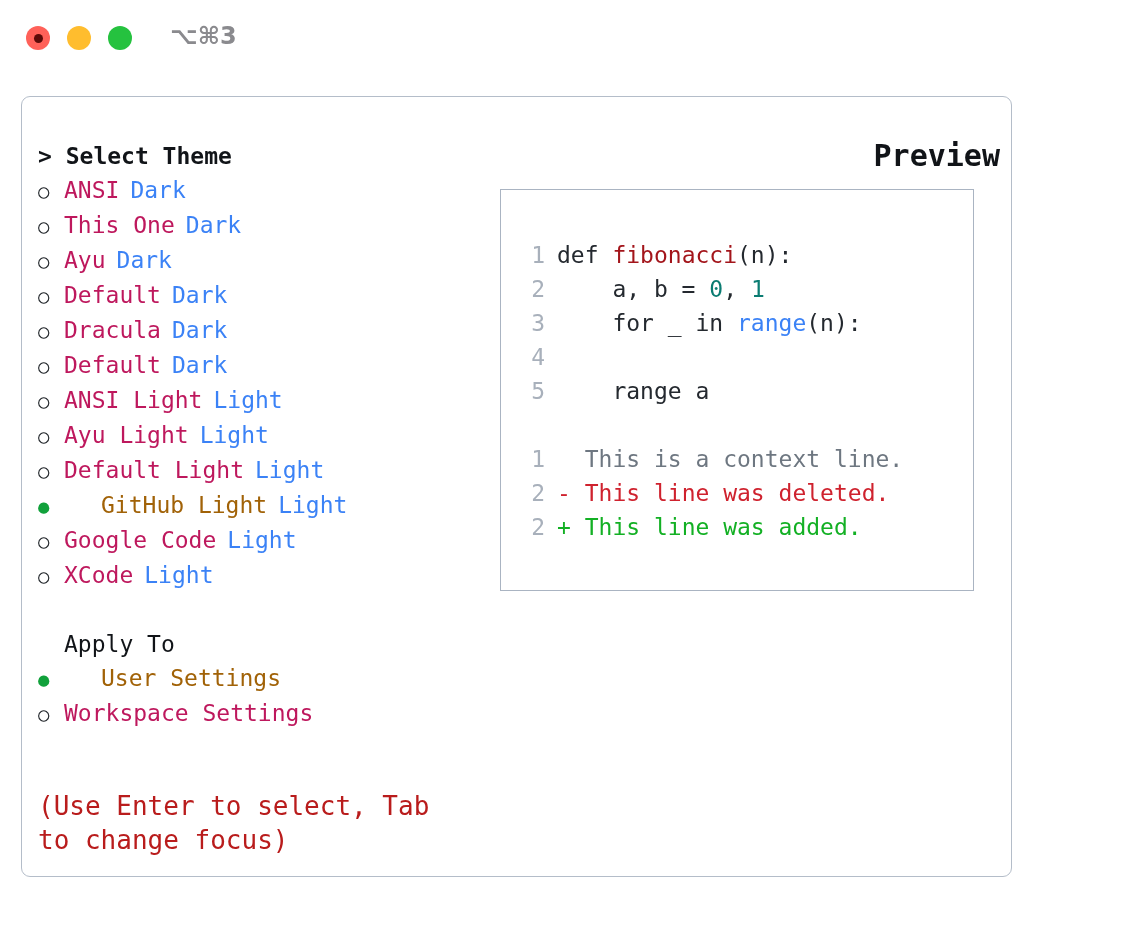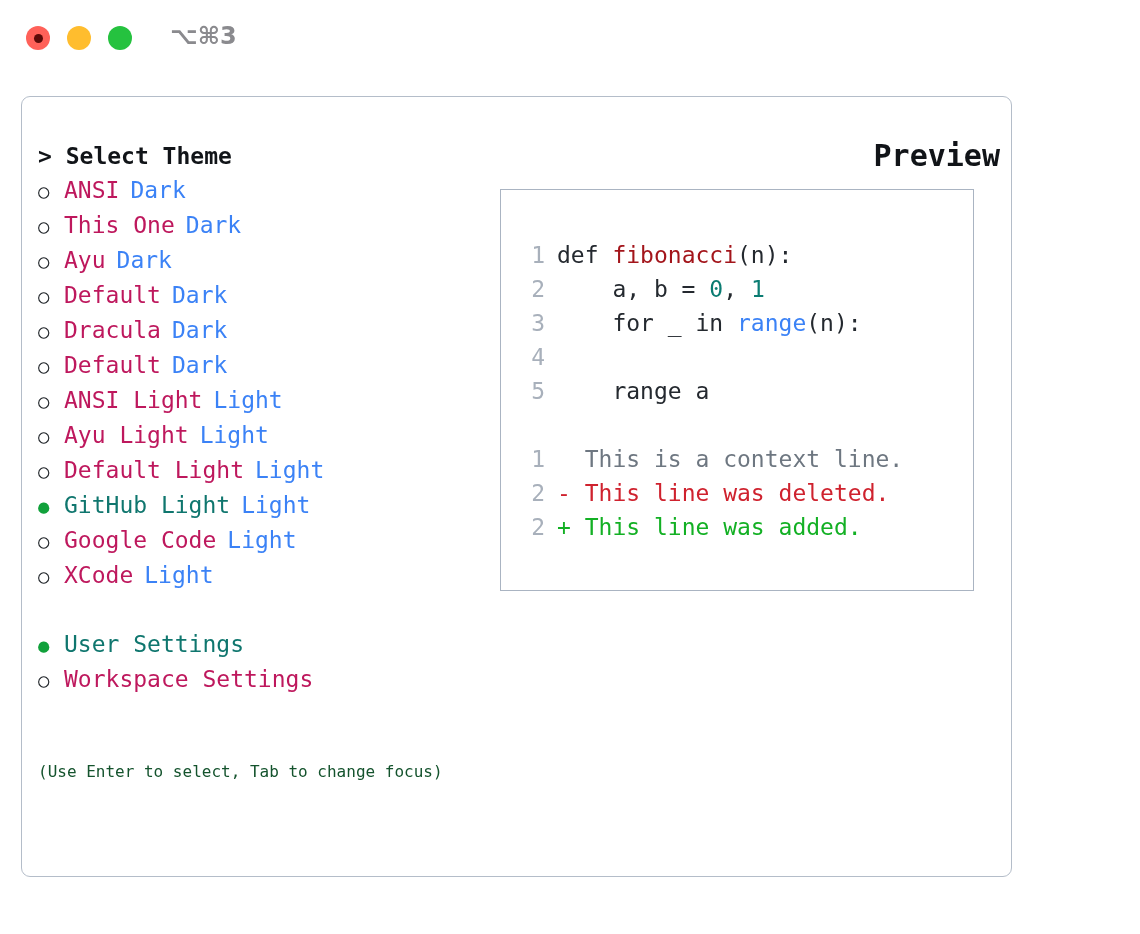--- a/index.html
+++ b/index.html
@@ -109,41 +109,41 @@
     white-space: pre;
   }
   .opt-marker {
     display: inline-block;
     width: 26px;
     flex: 0 0 26px;
     font-size: 19px;
     color: #22262b;
   }
   .opt-row.selected .opt-marker { color: #11a13b; }
-  .opt-row.selected .opt-label { color: #0f766e; }
+  .opt-row.selected .opt-label { color: #a16207; margin-left: 37px; }
   .opt-label { color: #be185d; }
   .opt-variant {
     color: #3b82f6;
     margin-left: 11px;
   }
 
   #apply-block { margin-top: 34px; }
   .apply-heading {
     font-size: 23px;
     line-height: 34px;
     color: #111418;
     padding-left: 26px;
     white-space: pre;
   }
 
   #hint {
     margin-top: 58px;
-    font-size: 16px;
-    line-height: 34px;
-    color: #14532d;
+    font-size: 26px;
+    line-height: 34px;
+    color: #b91c1c;
     width: 420px;
     white-space: normal;
   }
 
   
   #preview-column {
     position: absolute;
     left: 478px;
     top: 42px;
     width: 500px;
@@ -220,20 +220,21 @@
           <div class="opt-row"><span class="opt-marker">○</span><span class="opt-label">Default</span><span class="opt-variant">Dark</span></div>
           <div class="opt-row"><span class="opt-marker">○</span><span class="opt-label">ANSI Light</span><span class="opt-variant">Light</span></div>
           <div class="opt-row"><span class="opt-marker">○</span><span class="opt-label">Ayu Light</span><span class="opt-variant">Light</span></div>
           <div class="opt-row"><span class="opt-marker">○</span><span class="opt-label">Default Light</span><span class="opt-variant">Light</span></div>
           <div class="opt-row selected"><span class="opt-marker">●</span><span class="opt-label">GitHub Light</span><span class="opt-variant">Light</span></div>
           <div class="opt-row"><span class="opt-marker">○</span><span class="opt-label">Google Code</span><span class="opt-variant">Light</span></div>
           <div class="opt-row"><span class="opt-marker">○</span><span class="opt-label">XCode</span><span class="opt-variant">Light</span></div>
         </div>
 
       <div id="apply-block">
+        <div class="apply-heading">Apply To</div>
         <div id="apply-list">
             <div class="opt-row selected"><span class="opt-marker">●</span><span class="opt-label">User Settings</span></div>
             <div class="opt-row"><span class="opt-marker">○</span><span class="opt-label">Workspace Settings</span></div>
           </div>
       </div>
 
       <div id="hint">(Use Enter to select, Tab to change focus)</div>
     </div>
 
     <div id="preview-column">

